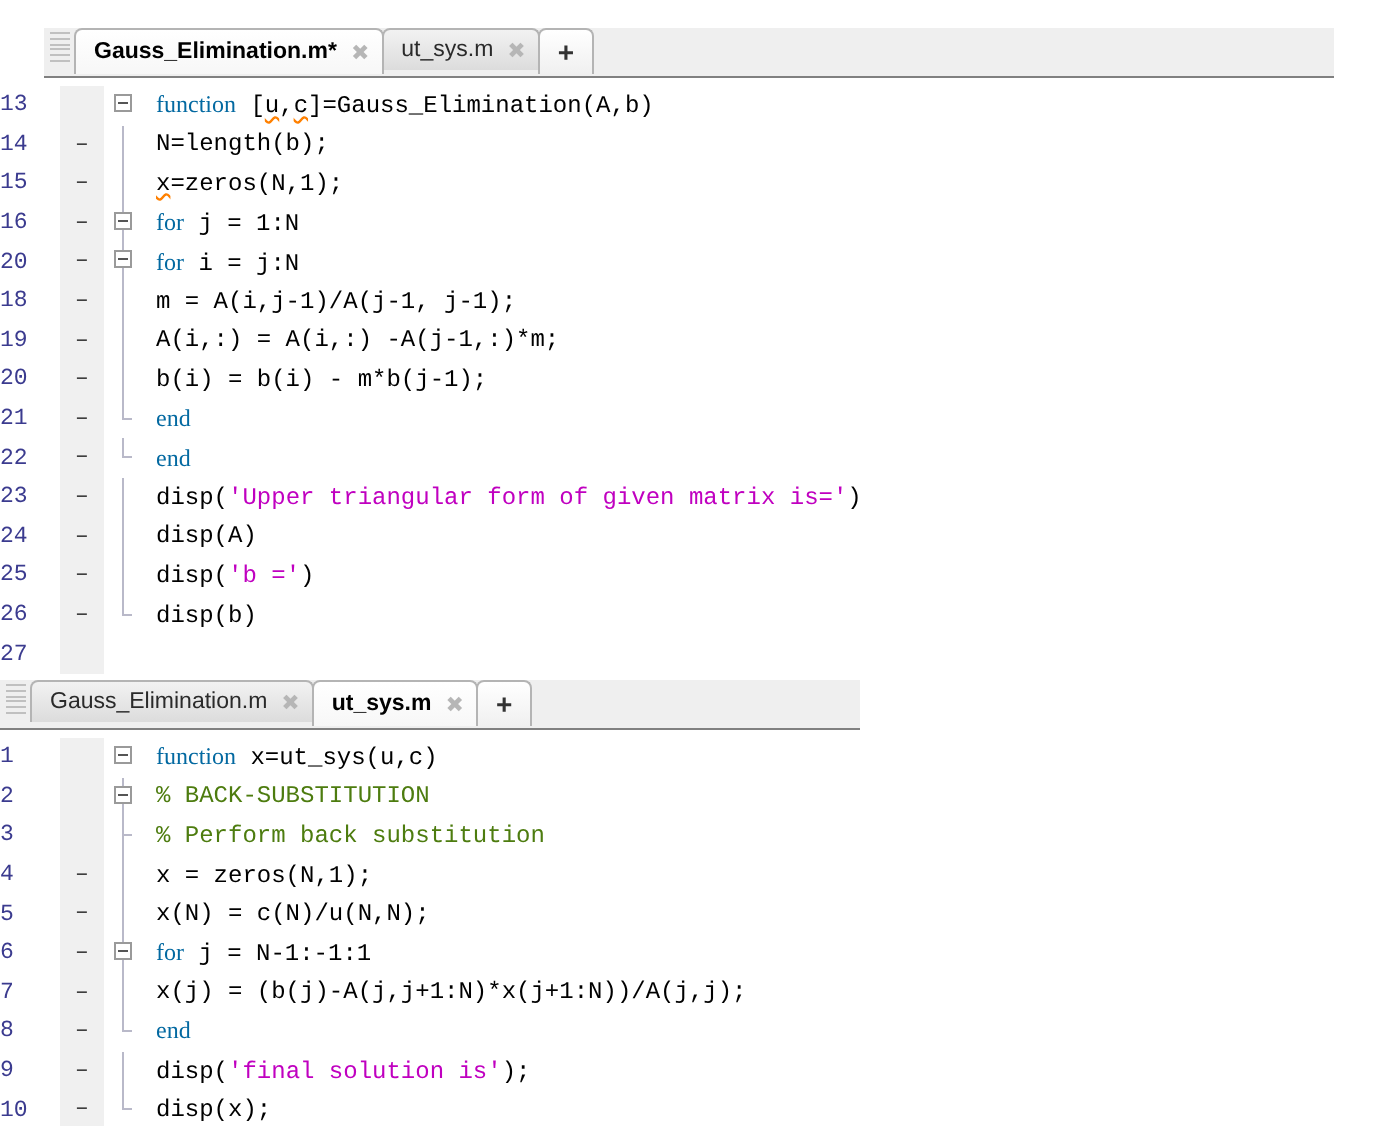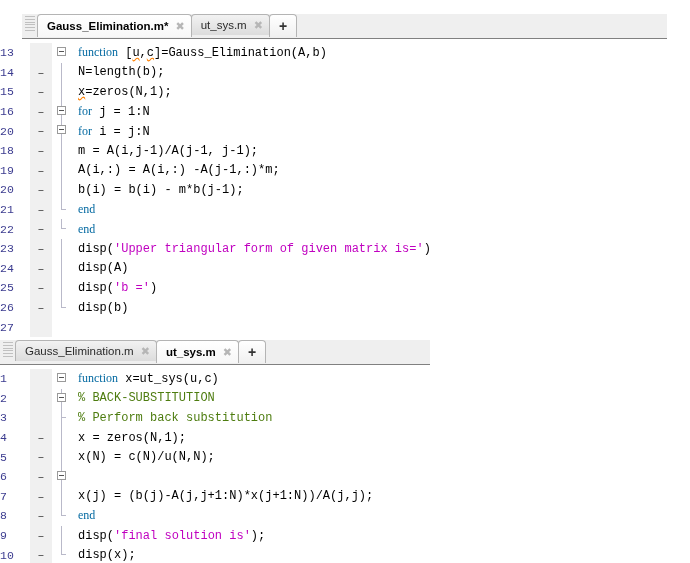--- a/index.html
+++ b/index.html
@@ -368,20 +368,21 @@
       <div class="src">x(N) = c(N)/u(N,N);</div>
     </div>
 
     <div class="row">
       <div class="gnum">6</div>
       <div class="gmark">–</div>
       <div class="fold">
           <span class="vline"></span>
           <span class="box"></span>
         </div>
+      <div class="src"><span class="kw">for</span> j = N-1:-1:1</div>
     </div>
 
     <div class="row">
       <div class="gnum">7</div>
       <div class="gmark">–</div>
       <div class="fold">
           <span class="vline"></span>
         </div>
       <div class="src">x(j) = (b(j)-A(j,j+1:N)*x(j+1:N))/A(j,j);</div>
     </div>

